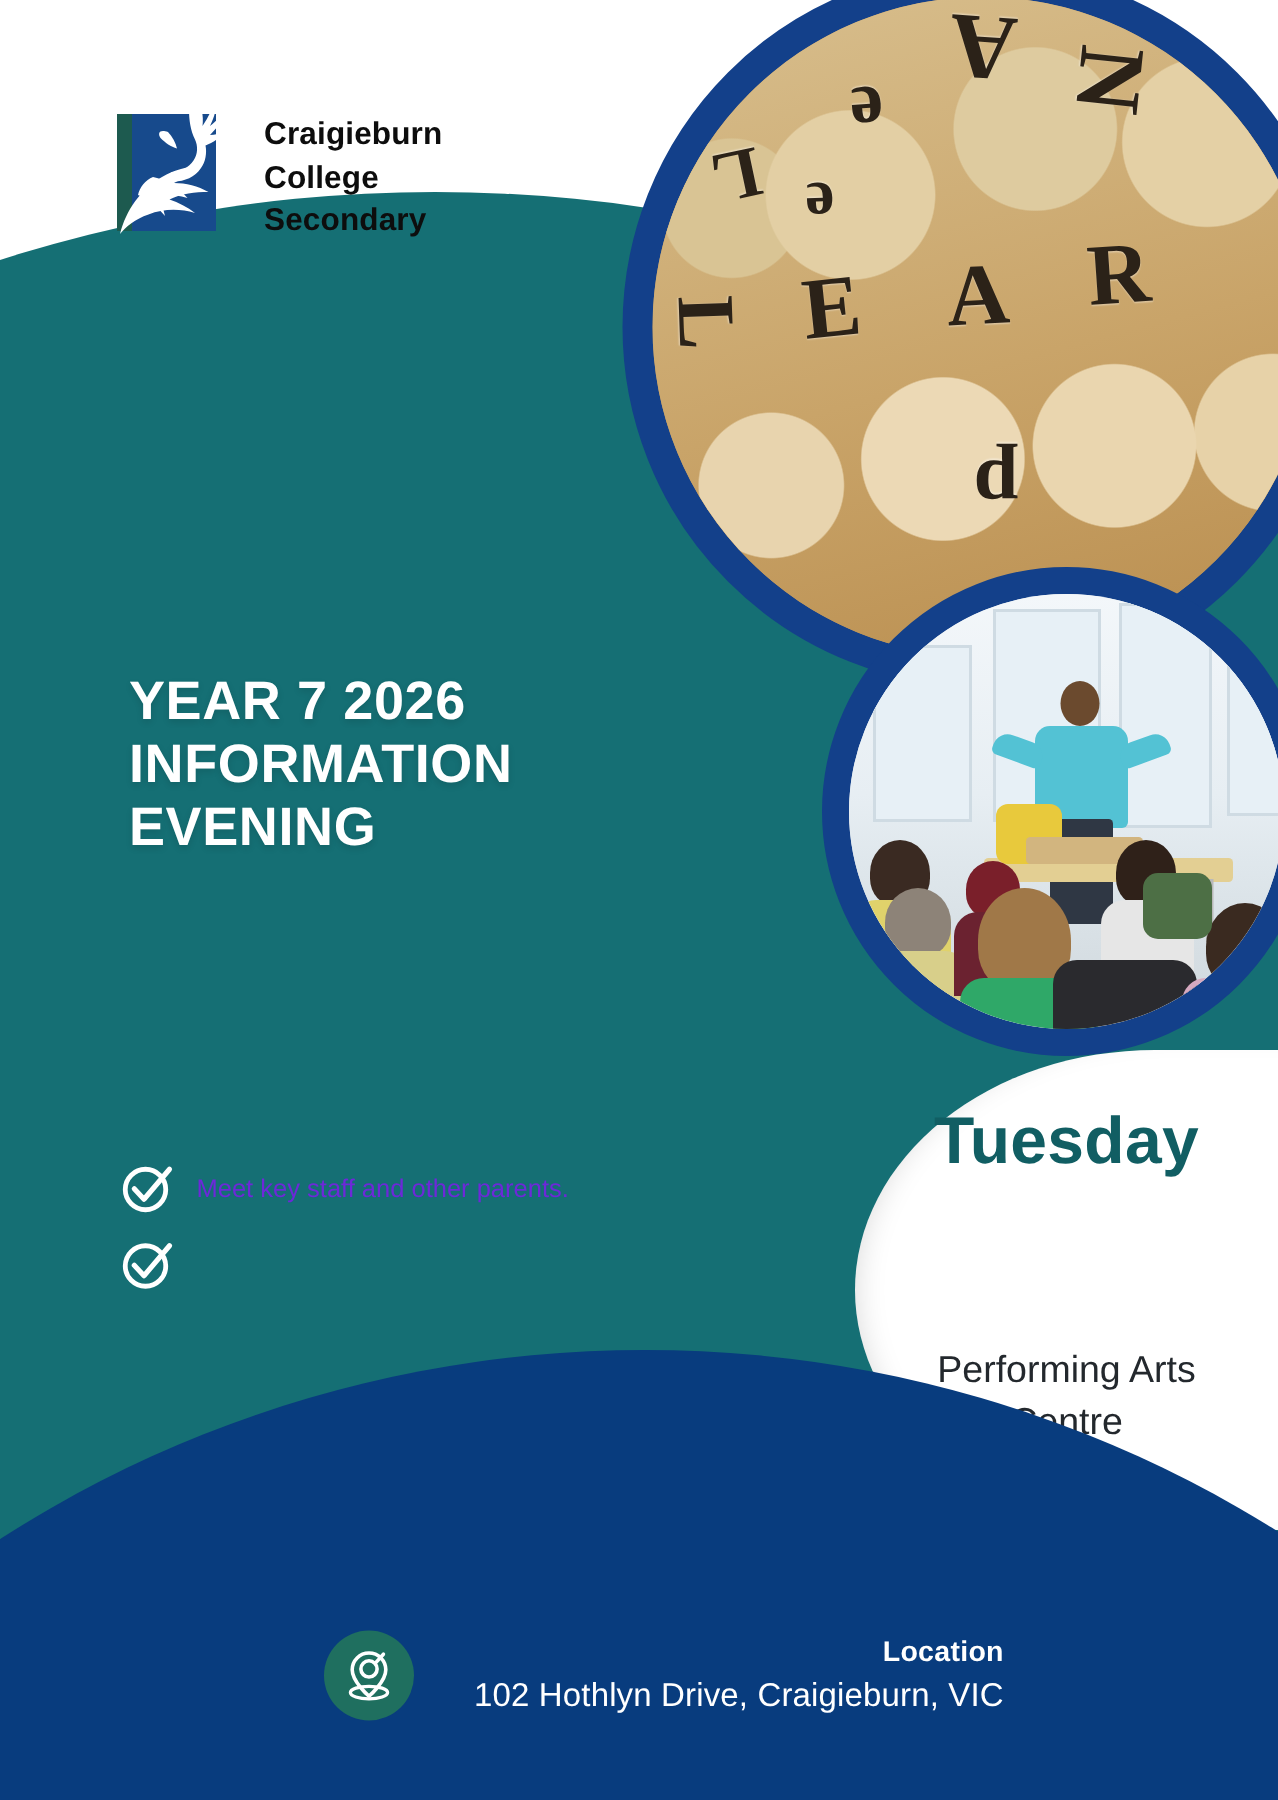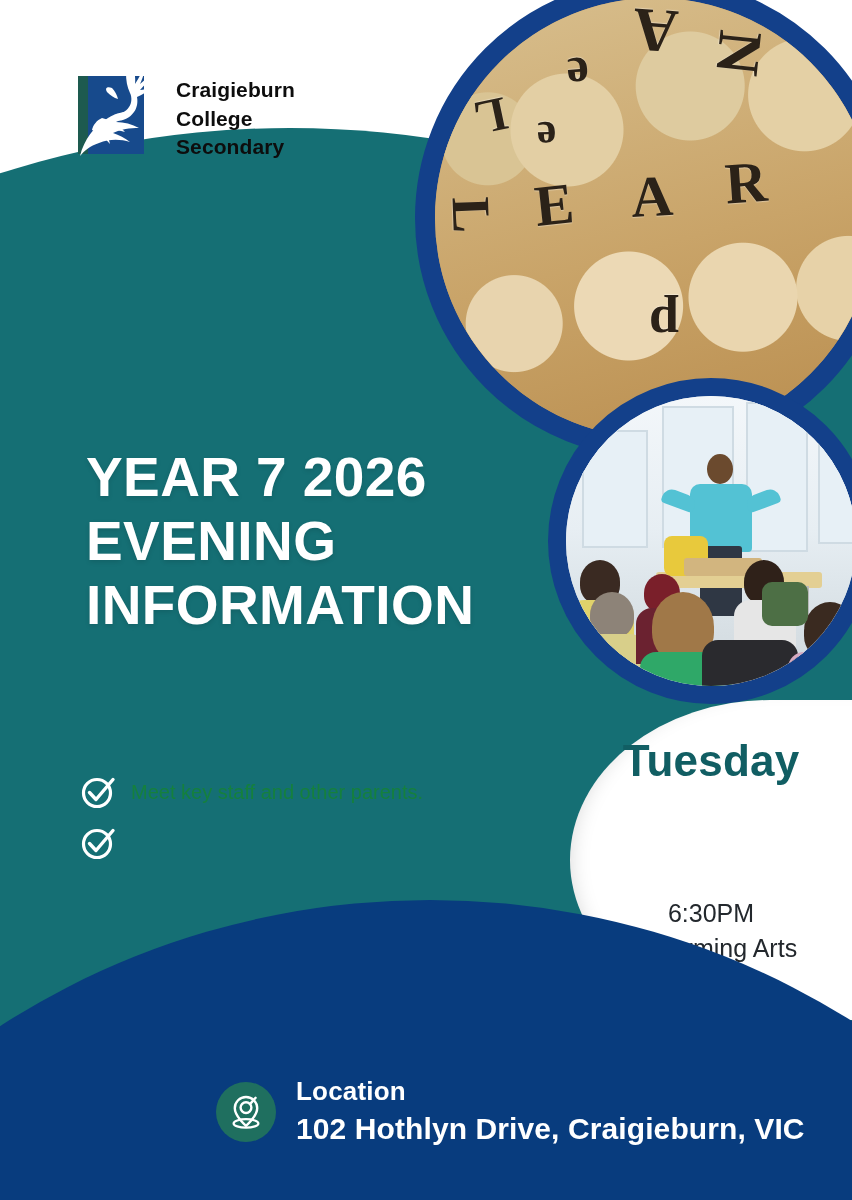--- a/index.html
+++ b/index.html
@@ -135,67 +135,68 @@
     line-height:1.36;
     letter-spacing:.1px;
   }
 
   
   .headline{
     position:absolute;left:86px;top:446px;
     width:450px;
     color:#ffffff;
     font-weight:700;
-    font-size:55px;
+    font-size:36px;
     line-height:1.16;
     letter-spacing:.4px;
     text-shadow:0 2px 5px rgba(0,0,0,.12);
   }
   .headline div{white-space:nowrap;}
 
   
   .bullets{
     position:absolute;left:80px;top:774px;
     width:470px;
   }
   .bullet{
     display:flex;align-items:center;
     margin-bottom:15px;
     height:36px;
   }
   .bullet .chk{
     width:36px;height:36px;flex:0 0 36px;margin-right:15px;
   }
   .bullet .txt{
-    color:#15803d;
-    font-size:20px;
+    color:#6d28d9;
+    font-size:17px;
     font-weight:400;
     line-height:1;
     white-space:nowrap;
   }
 
   
   .footer-row{
     position:absolute;left:216px;bottom:53px;
     display:flex;align-items:center;
   }
   .pin-circle{
     width:60px;height:60px;flex:0 0 60px;
     border-radius:50%;
     background:#1f6f5f;
     display:flex;align-items:center;justify-content:center;
     margin-right:20px;
   }
   .footer-text{color:#ffffff;}
   .footer-text .lbl{
-    font-size:26px;font-weight:600;line-height:1.2;letter-spacing:.2px;
+    font-size:19px;font-weight:600;line-height:1.2;letter-spacing:.2px;text-align:right;
   }
   .footer-text .addr{
-    font-size:30px;font-weight:700;line-height:1.25;letter-spacing:.1px;
+    font-size:22px;font-weight:400;line-height:1.25;letter-spacing:.1px;
     margin-top:2px;
+    margin-left:20px;
   }
 </style>
 </head>
 <body>
 
 <div class="poster">
 
   <div class="bg-white"></div>
   <div class="bg-teal"></div>
 
@@ -248,21 +249,20 @@
       <div class="aud-b" style="left:222px;top:256px;width:86px;height:78px;background:#d6a9c0;"></div>
       <div class="aud-b" style="left:196px;top:186px;width:46px;height:44px;background:#4d6f45;border-radius:10px;"></div>
     </div>
   </div>
 
   <div class="date-panel">
     <div class="dates">
       <div>Tuesday</div>
     </div>
     <div class="details">
-      <div>6:30PM</div>
       <div>Performing Arts</div>
       <div>Centre</div>
     </div>
   </div>
 
   <div class="logo">
     <div class="mark">
       <div class="sq-blue"></div>
       <div class="sq-green"></div>
       <svg class="deer" viewBox="0 0 92 104">
@@ -280,22 +280,22 @@
     </div>
     <div class="name">
       <div>Craigieburn</div>
       <div>College</div>
       <div>Secondary</div>
     </div>
   </div>
 
   <div class="headline">
     <div>YEAR 7 2026</div>
+    <div>INFORMATION</div>
     <div>EVENING</div>
-    <div>INFORMATION</div>
   </div>
 
   <div class="bullets">
     <div class="bullet">
       <svg class="chk" viewBox="0 0 36 36">
         <circle cx="17" cy="19" r="13.5" fill="none" stroke="#ffffff" stroke-width="3.2"></circle>
         <path d="M9.5 18.5 L16 25.5 L33 5.5" fill="none" stroke="#ffffff" stroke-width="3.4" stroke-linecap="round" stroke-linejoin="round"></path>
       </svg>
       <span class="txt">Meet key staff and other parents.</span>
     </div>

